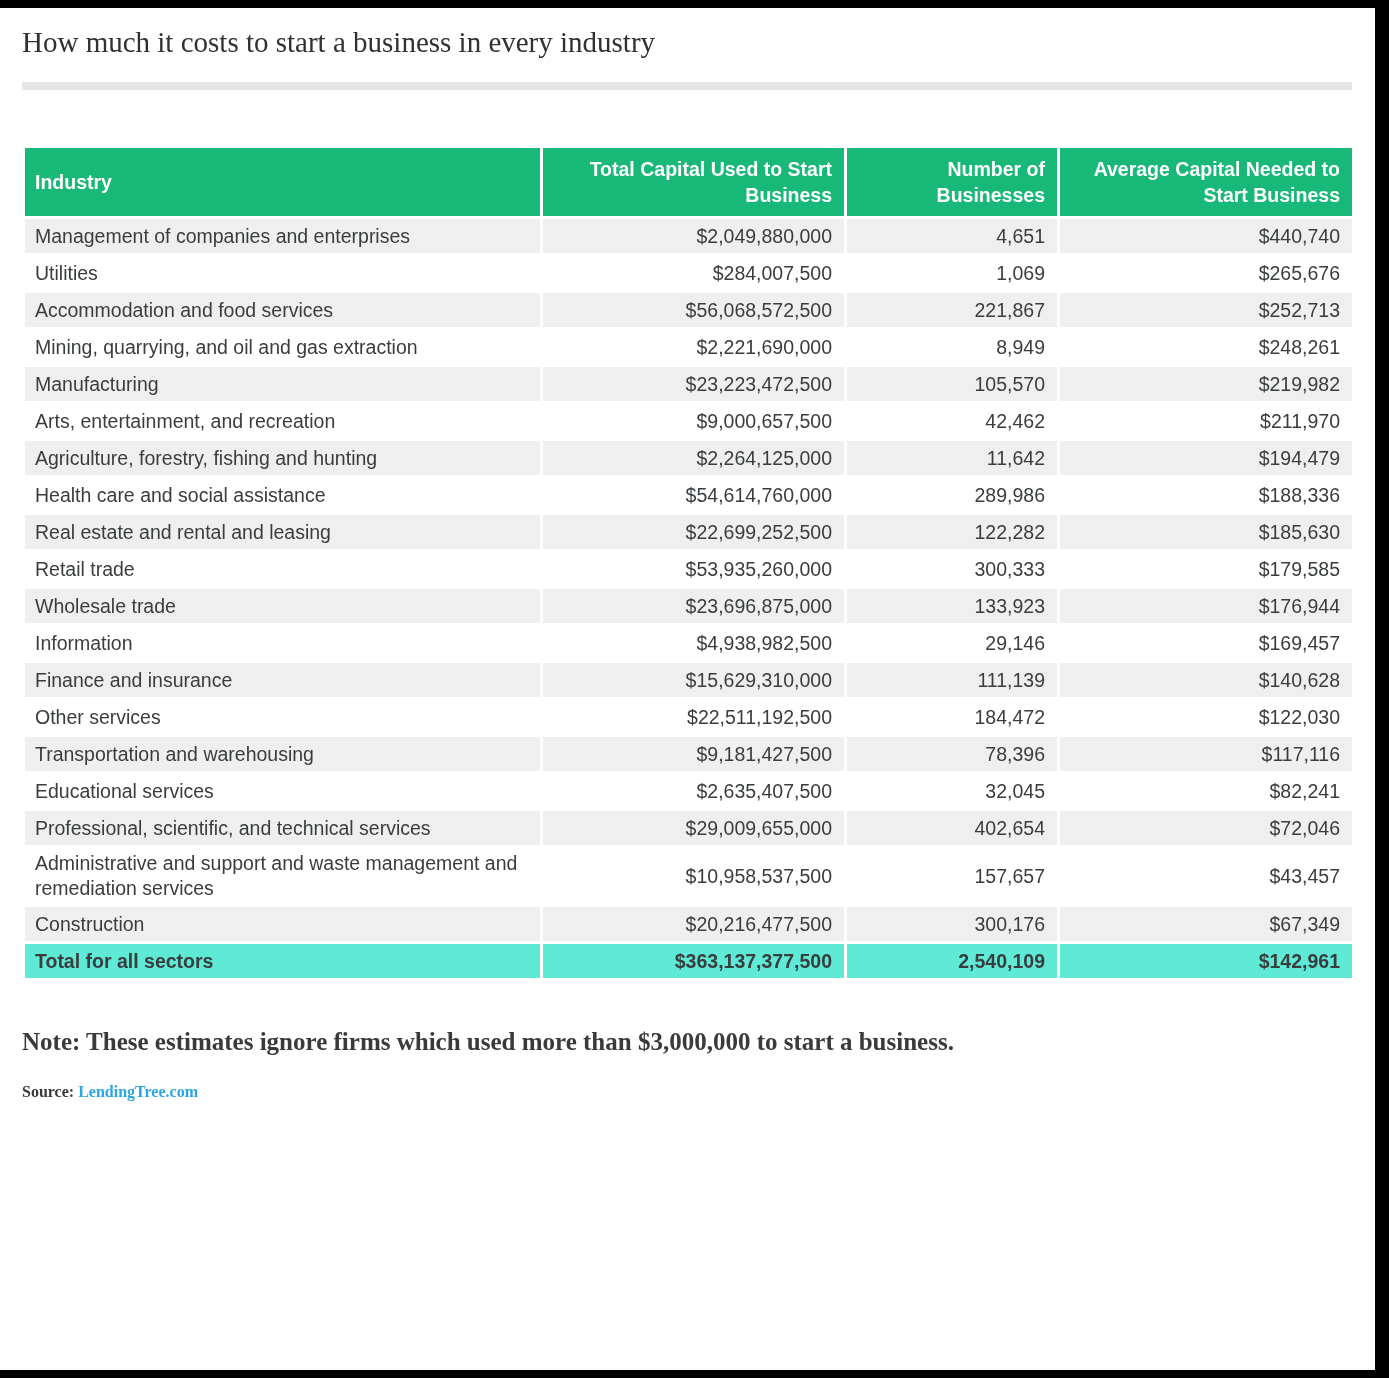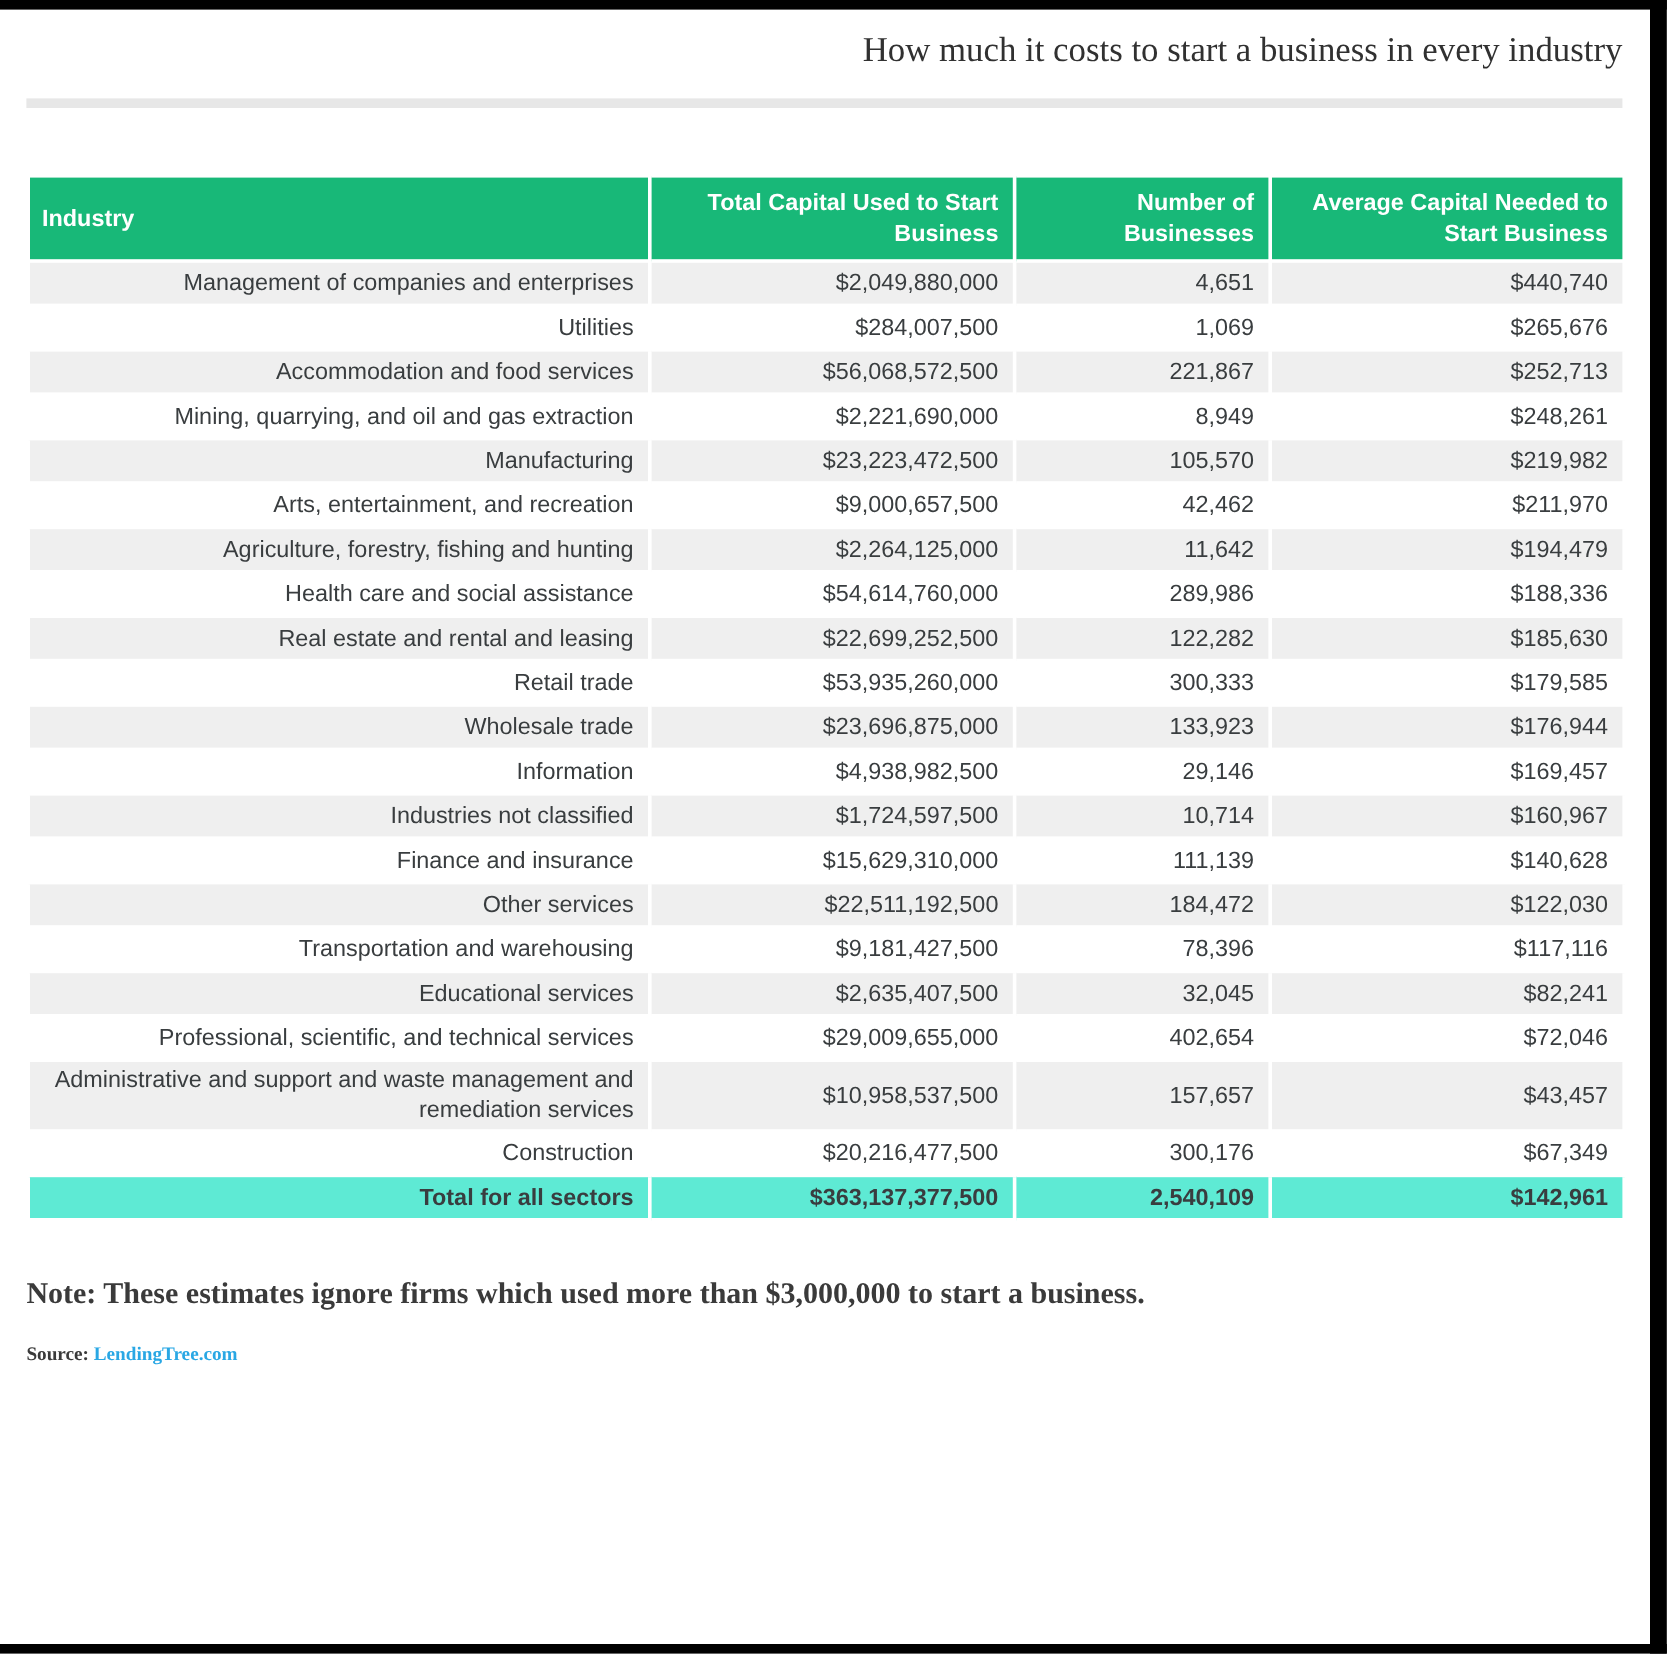--- a/index.html
+++ b/index.html
@@ -22,21 +22,20 @@
     left: 22px;
     width: 1330px;
   }
   h1.title {
     margin-top: 16px;
     font-family: "Liberation Serif", "DejaVu Serif", serif;
     font-weight: 400;
     font-size: 29px;
     line-height: 37px;
     color: #313131;
-    text-align: right;
   }
   .divider {
     margin-top: 21px;
     width: 100%;
     height: 8px;
     background: #e7e7e7;
   }
   table.cost-table {
     margin-top: 55px;
     width: 1330px;
@@ -64,21 +63,21 @@
   }
   thead th.col-industry { text-align: left; padding-left: 10px; }
 
   tbody td {
     height: 37px;
     padding: 3px 12px 3px 10px;
     line-height: 25px;
     text-align: right;
     background: #ffffff;
   }
-  tbody td.industry-cell { text-align: right; }
+  tbody td.industry-cell { text-align: left; }
   tbody#rows tr:nth-child(odd) td { background: #efefef; }
   tr.total-row td { background: #5eead4; font-weight: 700; }
 
   p.note {
     margin-top: 47px;
     font-family: "Liberation Serif", "DejaVu Serif", serif;
     font-weight: 700;
     font-size: 25px;
     color: #3a3a3a;
   }
@@ -190,26 +189,20 @@
           <td>133,923</td>
           <td>$176,944</td>
         </tr>
         <tr>
           <td class="industry-cell">Information</td>
           <td>$4,938,982,500</td>
           <td>29,146</td>
           <td>$169,457</td>
         </tr>
         <tr>
-          <td class="industry-cell">Industries not classified</td>
-          <td>$1,724,597,500</td>
-          <td>10,714</td>
-          <td>$160,967</td>
-        </tr>
-        <tr>
           <td class="industry-cell">Finance and insurance</td>
           <td>$15,629,310,000</td>
           <td>111,139</td>
           <td>$140,628</td>
         </tr>
         <tr>
           <td class="industry-cell">Other services</td>
           <td>$22,511,192,500</td>
           <td>184,472</td>
           <td>$122,030</td>

